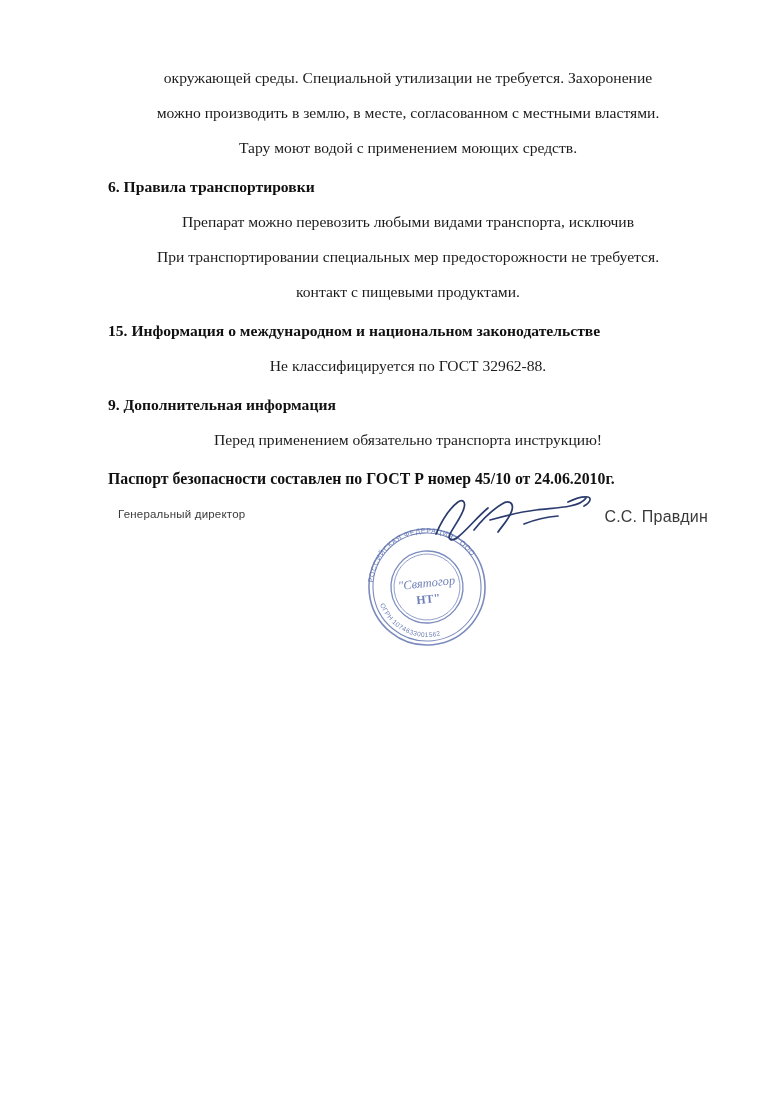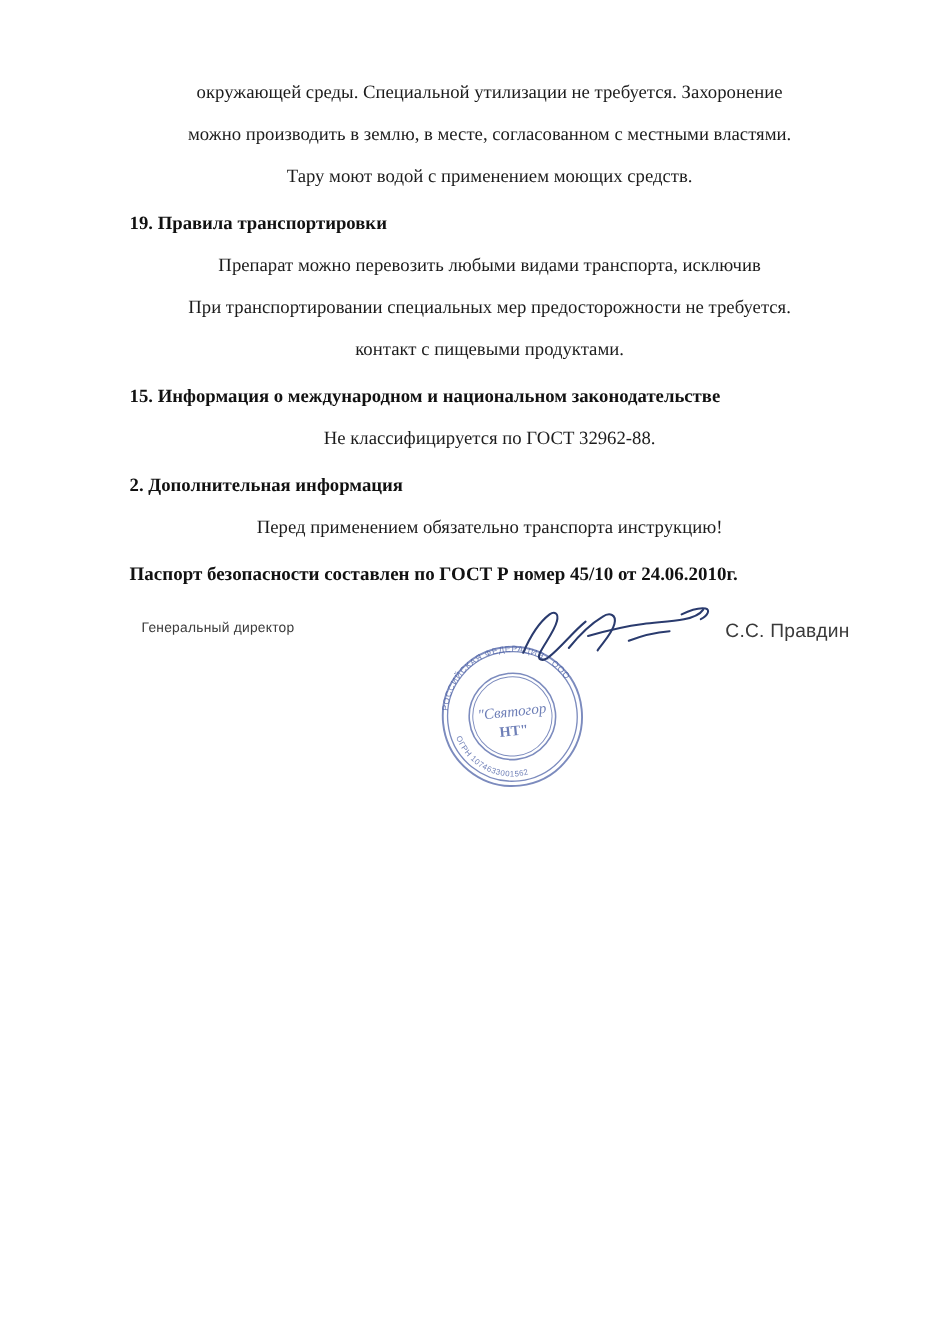--- a/index.html
+++ b/index.html
@@ -55,21 +55,21 @@
     line-height: 35px;
     font-weight: bold;
     color: #111;
     white-space: nowrap;
   }
 
   
   .sign-area {
     position: absolute;
     left: 108px;
-    top: 498px;
+    top: 488px;
     width: 600px;
     height: 160px;
     text-align: center;
   }
   .sign-title {
     position: absolute;
     left: 10px;
     top: 20px;
     font-family: "Liberation Sans", sans-serif;
     font-size: 11.5px;
@@ -107,33 +107,33 @@
 
   <div class="content">
 
     <div class="block">
       <p class="body-line">окружающей среды. Специальной утилизации не требуется. Захоронение</p>
       <p class="body-line">можно производить в землю, в месте, согласованном с местными властями.</p>
       <p class="body-line">Тару моют водой с применением моющих средств.</p>
     </div>
 
     <div class="block">
-      <p class="heading">19. Правила транспортировки</p>
+      <p class="heading">6. Правила транспортировки</p>
       <p class="body-line">Препарат можно перевозить любыми видами транспорта, исключив</p>
       <p class="body-line">При транспортировании специальных мер предосторожности не требуется.</p>
       <p class="body-line">контакт с пищевыми продуктами.</p>
     </div>
 
     <div class="block">
       <p class="heading">15. Информация о международном и национальном законодательстве</p>
       <p class="body-line">Не классифицируется по ГОСТ 32962-88.</p>
     </div>
 
     <div class="block">
-      <p class="heading">2. Дополнительная информация</p>
+      <p class="heading">9. Дополнительная информация</p>
       <p class="body-line">Перед применением обязательно транспорта инструкцию!</p>
     </div>
 
     <div class="block">
       <p class="final-line">Паспорт безопасности составлен по ГОСТ Р номер 45/10 от 24.06.2010г.</p>
     </div>
 
   </div>
 
   <div class="sign-area">

